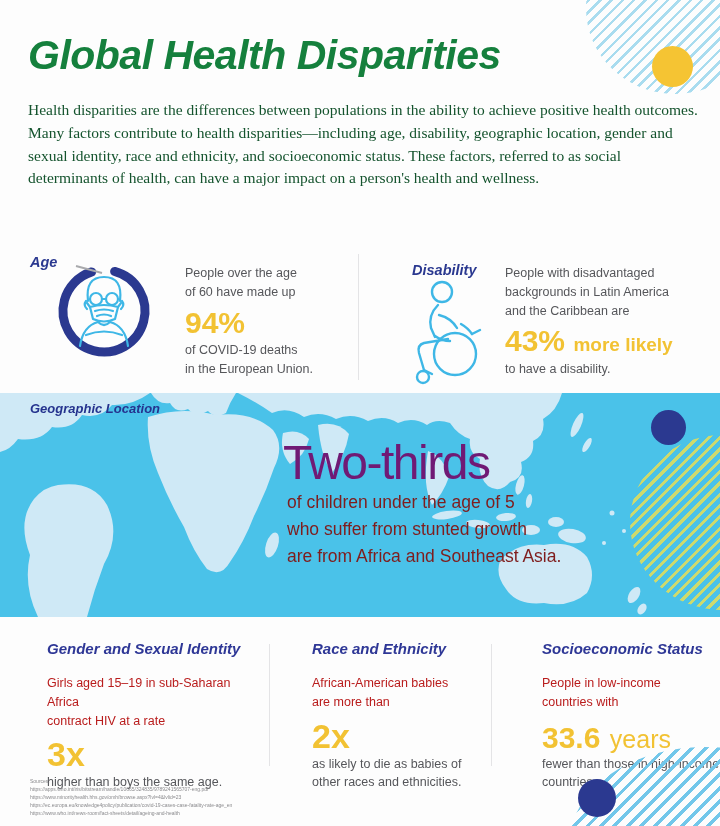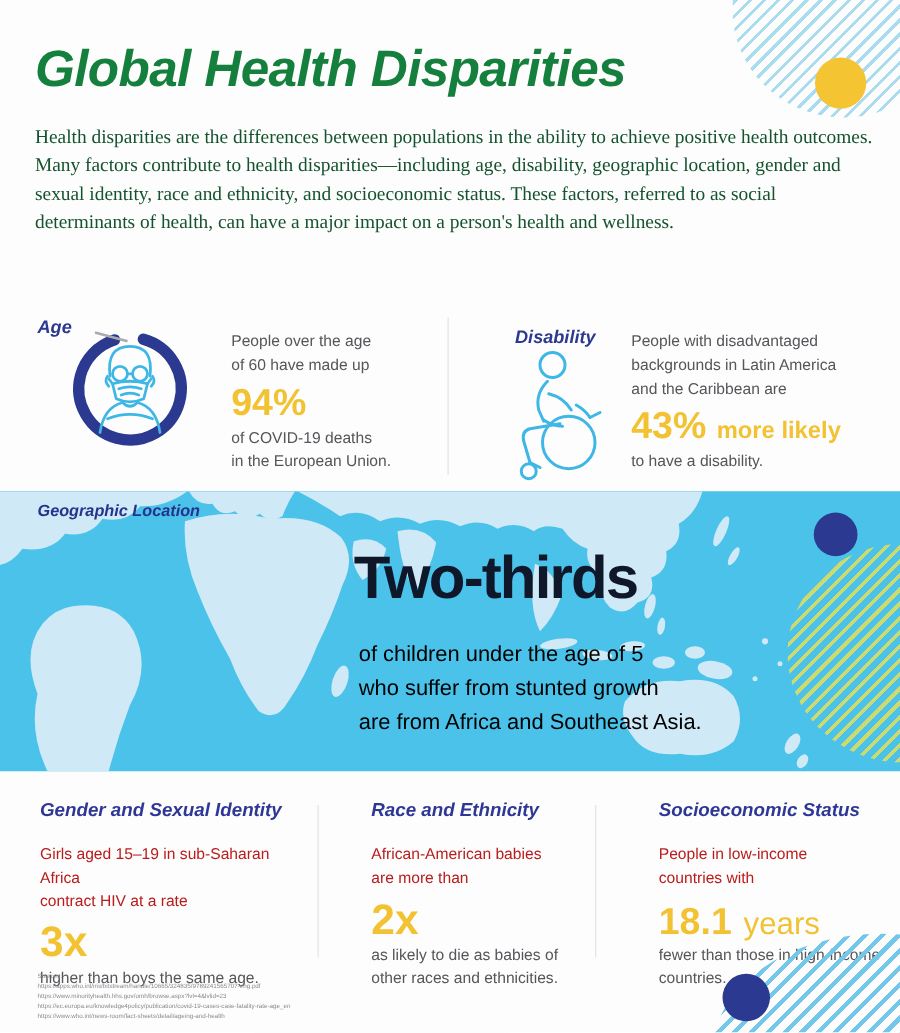--- a/index.html
+++ b/index.html
@@ -56,28 +56,28 @@
     position:absolute;left:30px;top:8px;font-size:13px;font-weight:bold;font-style:italic;color:#25338E;
   }
   .map-circle{
     position:absolute;left:651px;top:17px;width:35px;height:35px;border-radius:50%;background:#2B3990;
   }
   .map-stripes{
     position:absolute;left:630px;top:42px;width:185px;height:175px;border-radius:50%;
     background:repeating-linear-gradient(135deg,rgba(212,219,104,0.95) 0 3px,transparent 3px 8px);
   }
   .map-headline{
-    position:absolute;left:283px;top:42px;font-size:48px;font-weight:bold;color:#0f172a;letter-spacing:-1.5px;
+    position:absolute;left:283px;top:42px;font-size:48px;font-weight:normal;color:#701a75;letter-spacing:-1.5px;
   }
   .map-caption{
-    position:absolute;left:287px;top:117px;font-size:17.5px;line-height:1.55;color:#000000;
-  }
-
-  
-  .bottom-row{position:absolute;left:2px;top:640px;width:640px;height:135px;}
+    position:absolute;left:287px;top:96px;font-size:17.5px;line-height:1.55;color:#7f1d1d;
+  }
+
+  
+  .bottom-row{position:absolute;left:17px;top:640px;width:640px;height:135px;}
   .col{position:absolute;top:0;}
   .col-gender{left:30px;width:218px;}
   .col-race{left:295px;width:175px;}
   .col-socio{left:525px;width:190px;}
   .col-heading{font-size:15px;font-weight:bold;font-style:italic;color:#2E3796;}
   .col-lead{margin-top:17px;font-size:12.5px;line-height:1.5;color:#b91c1c;}
   .col-big{font-size:34px;font-weight:bold;color:#F2C233;line-height:1;margin:7px 0 2px 0;}
   .col-big .num{font-size:30px;}
   .col-big .suffix{font-size:25px;font-weight:normal;text-align:center;}
   .col-caption{font-size:12.5px;line-height:1.5;color:#55565A;}
@@ -245,21 +245,21 @@
       <div class="col-caption pre">as likely to die as babies of
 other races and ethnicities.</div>
     </div>
 
     <div class="bottom-divider divider-2"></div>
 
     <div class="col col-socio">
       <div class="col-heading">Socioeconomic Status</div>
       <div class="col-lead pre">People in low-income
 countries with</div>
-      <div class="col-big"><span class="num">18.1</span> <span class="suffix">years</span></div>
+      <div class="col-big"><span class="num">33.6</span> <span class="suffix">years</span></div>
       <div class="col-caption pre">fewer than those in high-income
 countries.</div>
     </div>
   </div>
 
   <div class="sources">
     <span>Sources:</span>
     <span>https://apps.who.int/iris/bitstream/handle/10665/324835/9789241565707-eng.pdf</span>
     <span>https://www.minorityhealth.hhs.gov/omh/browse.aspx?lvl=4&amp;lvlid=23</span>
     <span>https://ec.europa.eu/knowledge4policy/publication/covid-19-cases-case-fatality-rate-age_en</span>

